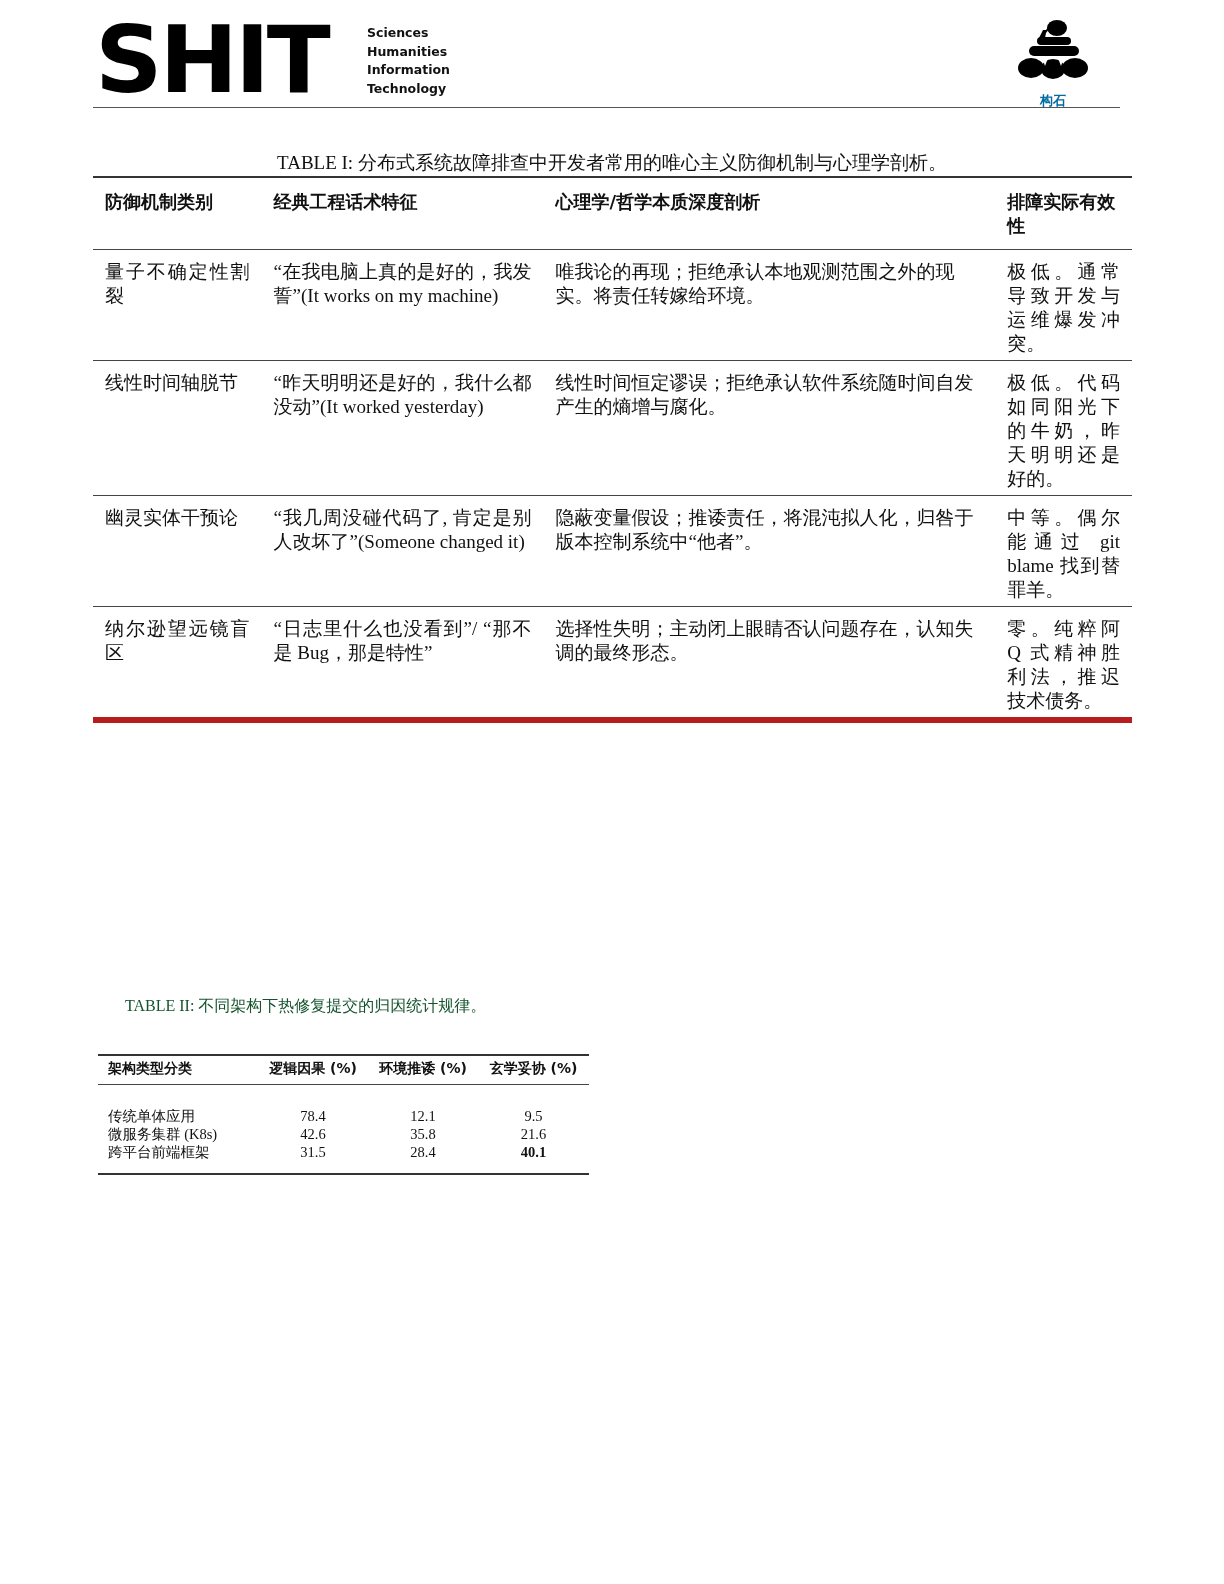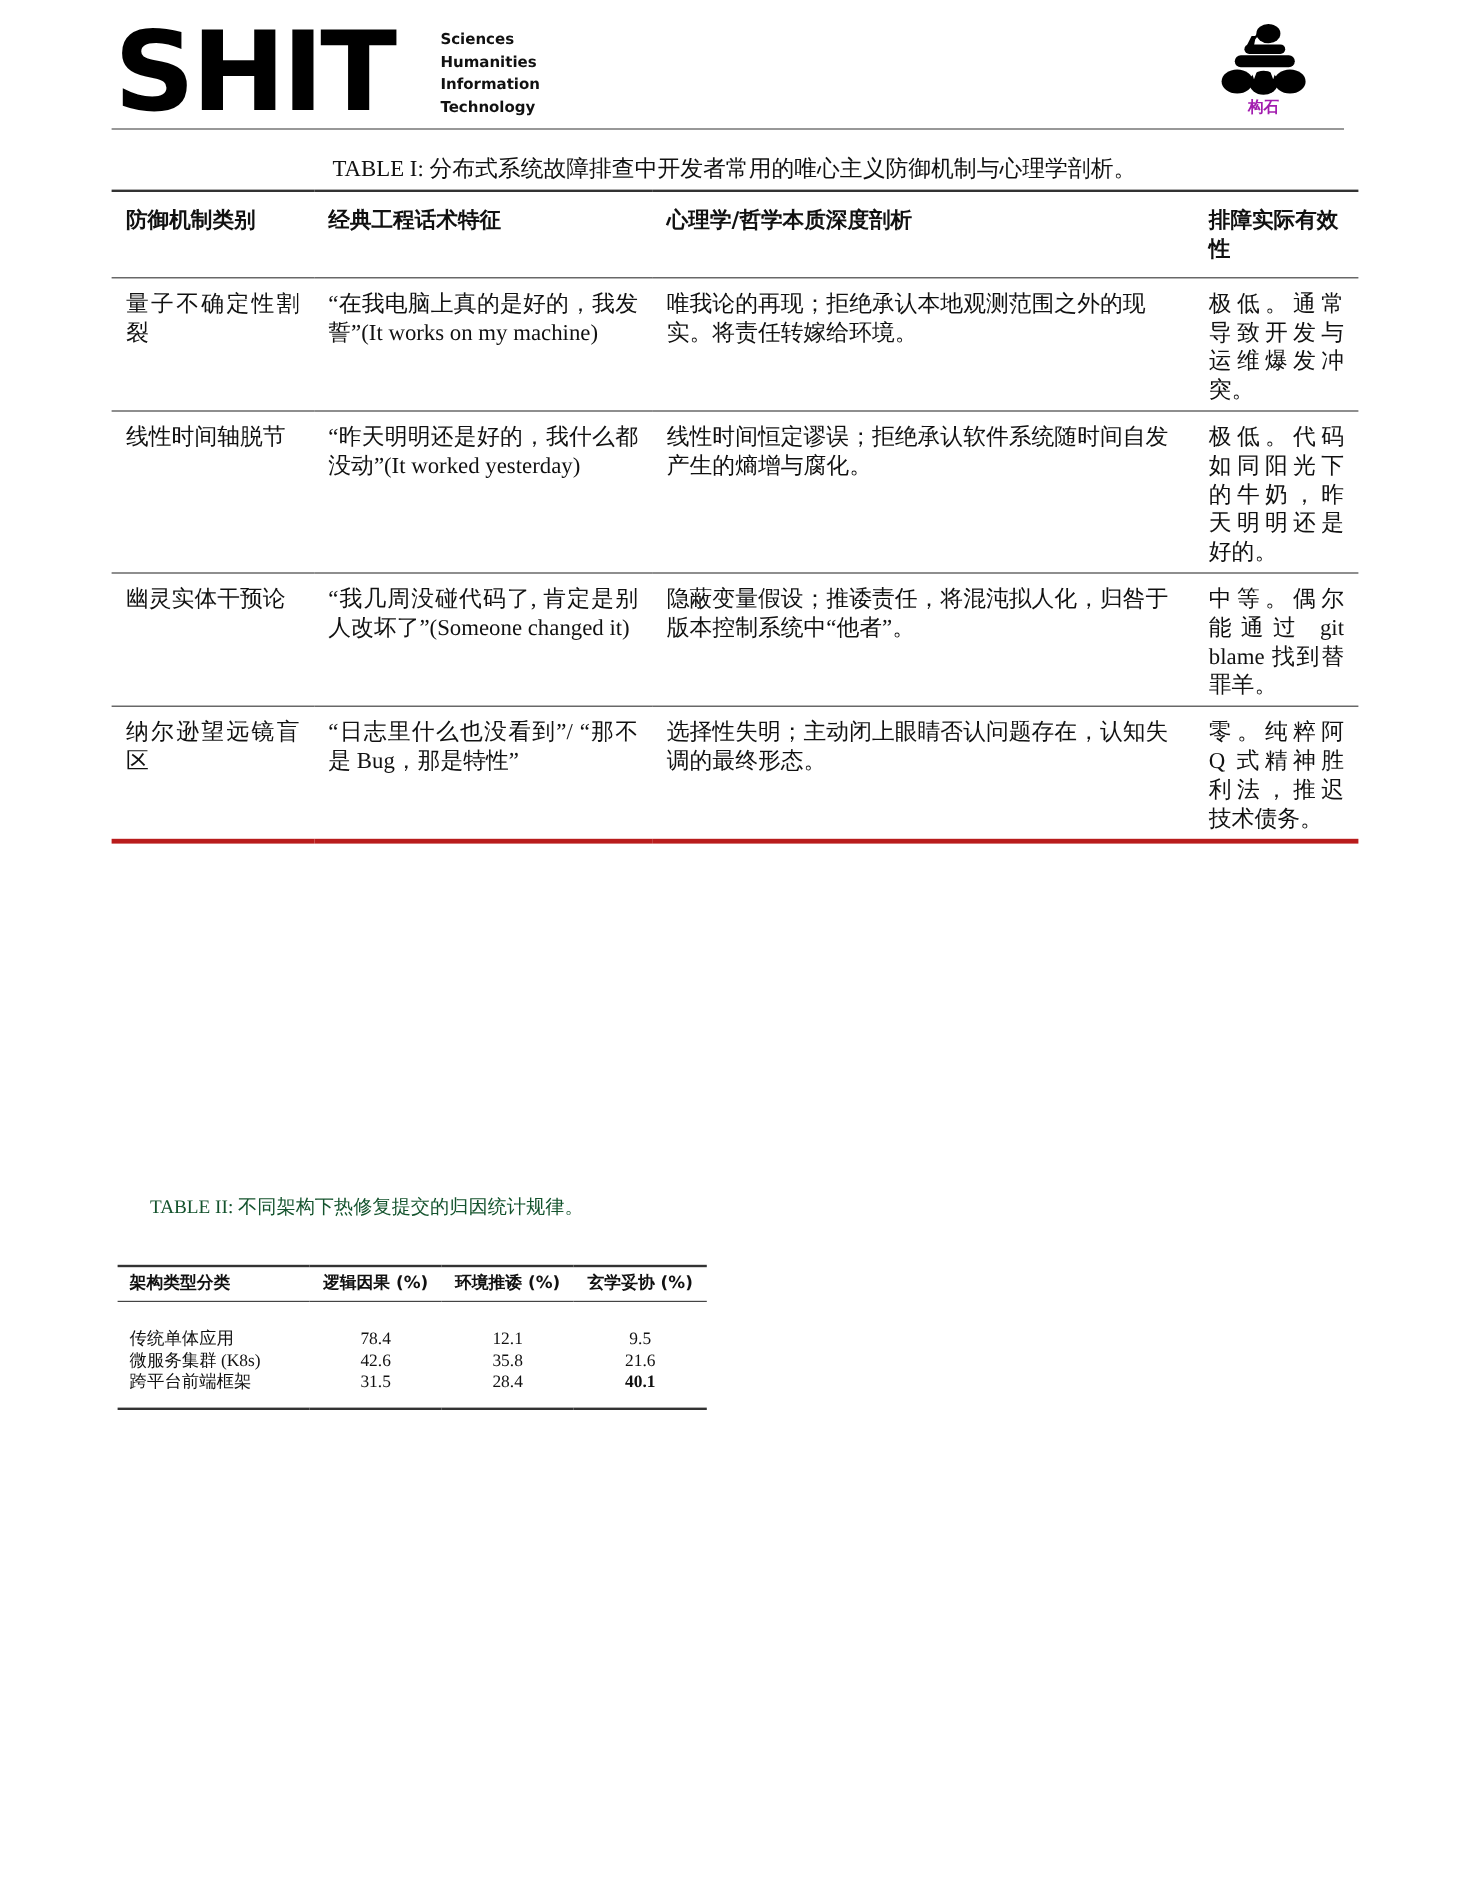--- a/index.html
+++ b/index.html
@@ -17,33 +17,33 @@
   }
   .logo-sub {
     position: absolute; left: 229px; top: 6px;
     font-family: "DejaVu Sans", "Liberation Sans", sans-serif;
     font-weight: bold; font-size: 12.5px; line-height: 18.5px; color: #111;
   }
   .logo-sub div { white-space: nowrap; margin-left: 45px; }
   .header-rule { position: absolute; left: 0; top: 89px; width: 1027px; height: 1px; background: #555; }
   .brand-mark { position: absolute; left: 922px; top: 0px; width: 76px; height: 84px; }
   .brand-name {
-    position: absolute; left: 0; top: 62px; width: 76px; text-align: center;
-    font-family: "DejaVu Sans", "Liberation Sans", sans-serif; font-weight: bold; font-size: 13px; color: #a21caf;
+    position: absolute; left: 0; top: 74px; width: 76px; text-align: center;
+    font-family: "DejaVu Sans", "Liberation Sans", sans-serif; font-weight: bold; font-size: 13px; color: #0369a1;
   }
 
   
   .caption1 {
-    position: absolute; left: 0; top: 128px; width: 1224px; text-align: center;
+    position: absolute; left: 0; top: 150px; width: 1224px; text-align: center;
     font-size: 19px; color: #111;
   }
   .t1 {
-    position: absolute; left: 93px; top: 158px; width: 1039px;
+    position: absolute; left: 93px; top: 176px; width: 1039px;
     border-collapse: collapse; table-layout: fixed;
-    border-top: 2px solid #333; border-bottom: 4px solid #b91c1c;
+    border-top: 2px solid #333; border-bottom: 6px solid #b91c1c;
   }
   .t1 th, .t1 td {
     text-align: left; vertical-align: top; padding: 0 12px 0 12px;
     font-size: 19px; line-height: 24px;
   }
   .t1 th {
     font-family: "DejaVu Sans", "Liberation Sans", sans-serif; font-weight: bold;
     font-size: 18px; padding-top: 12px; padding-bottom: 11px; height: 43px;
     border-bottom: 1.5px solid #444;
   }

